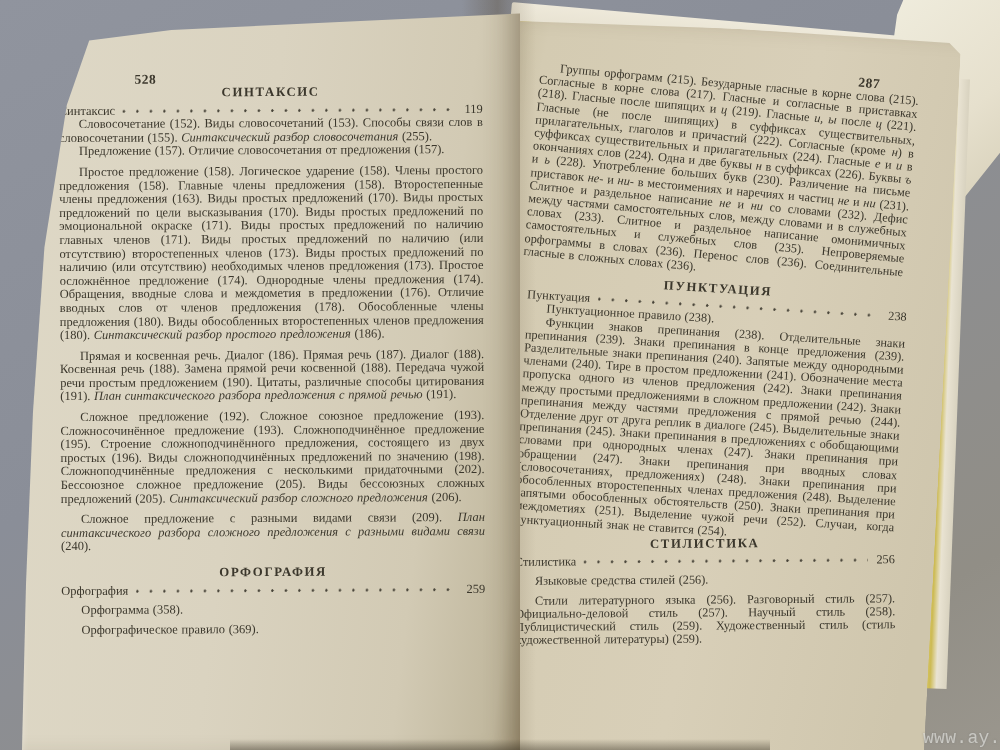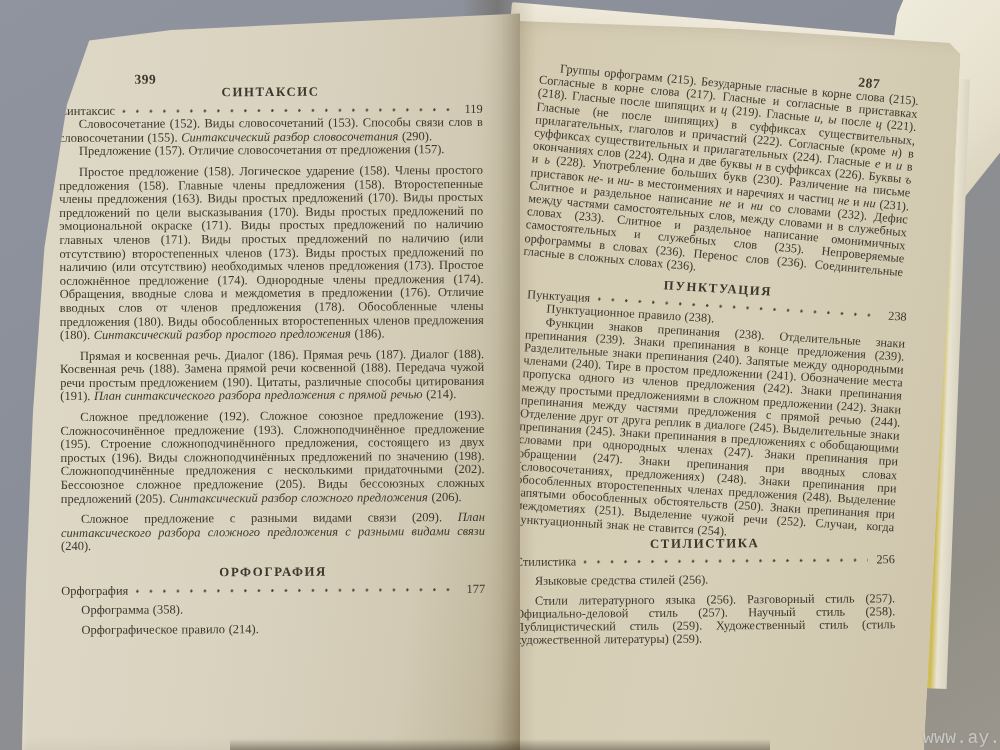--- a/index.html
+++ b/index.html
@@ -100,39 +100,39 @@
       </div>
       <p class="para sp2"><span>Языковые средства стилей (256).</span></p>
       <p class="para sp2"><span>Стили литературного языка (256). Разговорный стиль (257). Официально-деловой стиль (257). Научный стиль (258). Публицистический стиль (259). Художественный стиль (стиль художественной литературы) (259).</span></p>
     </div>
   </div>
 
   <div class="gutter"></div>
 
   <div class="left-page">
     <div class="lp-content">
-      <div class="pn pn-left">399</div>
+      <div class="pn pn-left">528</div>
       <h2 class="first">СИНТАКСИС</h2>
       <div class="tocline">
         <span>Синтаксис</span>
         <span class="leader"></span>
         <span>119</span>
       </div>
-      <p class="para"><span>Словосочетание (152). Виды словосочетаний (153). Способы связи слов в словосочетании (155). </span><span class="it">Синтаксический разбор словосочетания</span><span> (290).</span></p>
+      <p class="para"><span>Словосочетание (152). Виды словосочетаний (153). Способы связи слов в словосочетании (155). </span><span class="it">Синтаксический разбор словосочетания</span><span> (255).</span></p>
       <p class="para"><span>Предложение (157). Отличие словосочетания от предложения (157).</span></p>
       <p class="para sp"><span>Простое предложение (158). Логическое ударение (158). Члены простого предложения (158). Главные члены предложения (158). Второстепенные члены предложения (163). Виды простых предложений (170). Виды простых предложений по цели высказывания (170). Виды простых предложений по эмоциональной окраске (171). Виды простых предложений по наличию главных членов (171). Виды простых предложений по наличию (или отсутствию) второстепенных членов (173). Виды простых предложений по наличию (или отсутствию) необходимых членов предложения (173). Простое осложнённое предложение (174). Однородные члены предложения (174). Обращения, вводные слова и междометия в предложении (176). Отличие вводных слов от членов предложения (178). Обособленные члены предложения (180). Виды обособленных второстепенных членов предложения (180). </span><span class="it">Синтаксический разбор простого предложения</span><span> (186).</span></p>
-      <p class="para sp"><span>Прямая и косвенная речь. Диалог (186). Прямая речь (187). Диалог (188). Косвенная речь (188). Замена прямой речи косвенной (188). Передача чужой речи простым предложением (190). Цитаты, различные способы цитирования (191). </span><span class="it">План синтаксического разбора предложения с прямой речью</span><span> (214).</span></p>
+      <p class="para sp"><span>Прямая и косвенная речь. Диалог (186). Прямая речь (187). Диалог (188). Косвенная речь (188). Замена прямой речи косвенной (188). Передача чужой речи простым предложением (190). Цитаты, различные способы цитирования (191). </span><span class="it">План синтаксического разбора предложения с прямой речью</span><span> (191).</span></p>
       <p class="para sp"><span>Сложное предложение (192). Сложное союзное предложение (193). Сложносочинённое предложение (193). Сложноподчинённое предложение (195). Строение сложноподчинённого предложения, состоящего из двух простых (196). Виды сложноподчинённых предложений по значению (198). Сложноподчинённые предложения с несколькими придаточными (202). Бессоюзное сложное предложение (205). Виды бессоюзных сложных предложений (205). </span><span class="it">Синтаксический разбор сложного предложения</span><span> (206).</span></p>
       <p class="para sp"><span>Сложное предложение с разными видами связи (209). </span><span class="it">План синтаксического разбора сложного предложения с разными видами связи</span><span> (240).</span></p>
       <h2 class="gap">ОРФОГРАФИЯ</h2>
       <div class="tocline">
         <span>Орфография</span>
         <span class="leader"></span>
-        <span>177</span>
+        <span>259</span>
       </div>
       <p class="para sp2"><span>Орфограмма (358).</span></p>
-      <p class="para sp2"><span>Орфографическое правило (214).</span></p>
+      <p class="para sp2"><span>Орфографическое правило (369).</span></p>
     </div>
   </div>
 
   <div class="bottom-shade"></div>
   <div class="watermark">www.ay.by</div>
 </div>
 
 </body></html>

